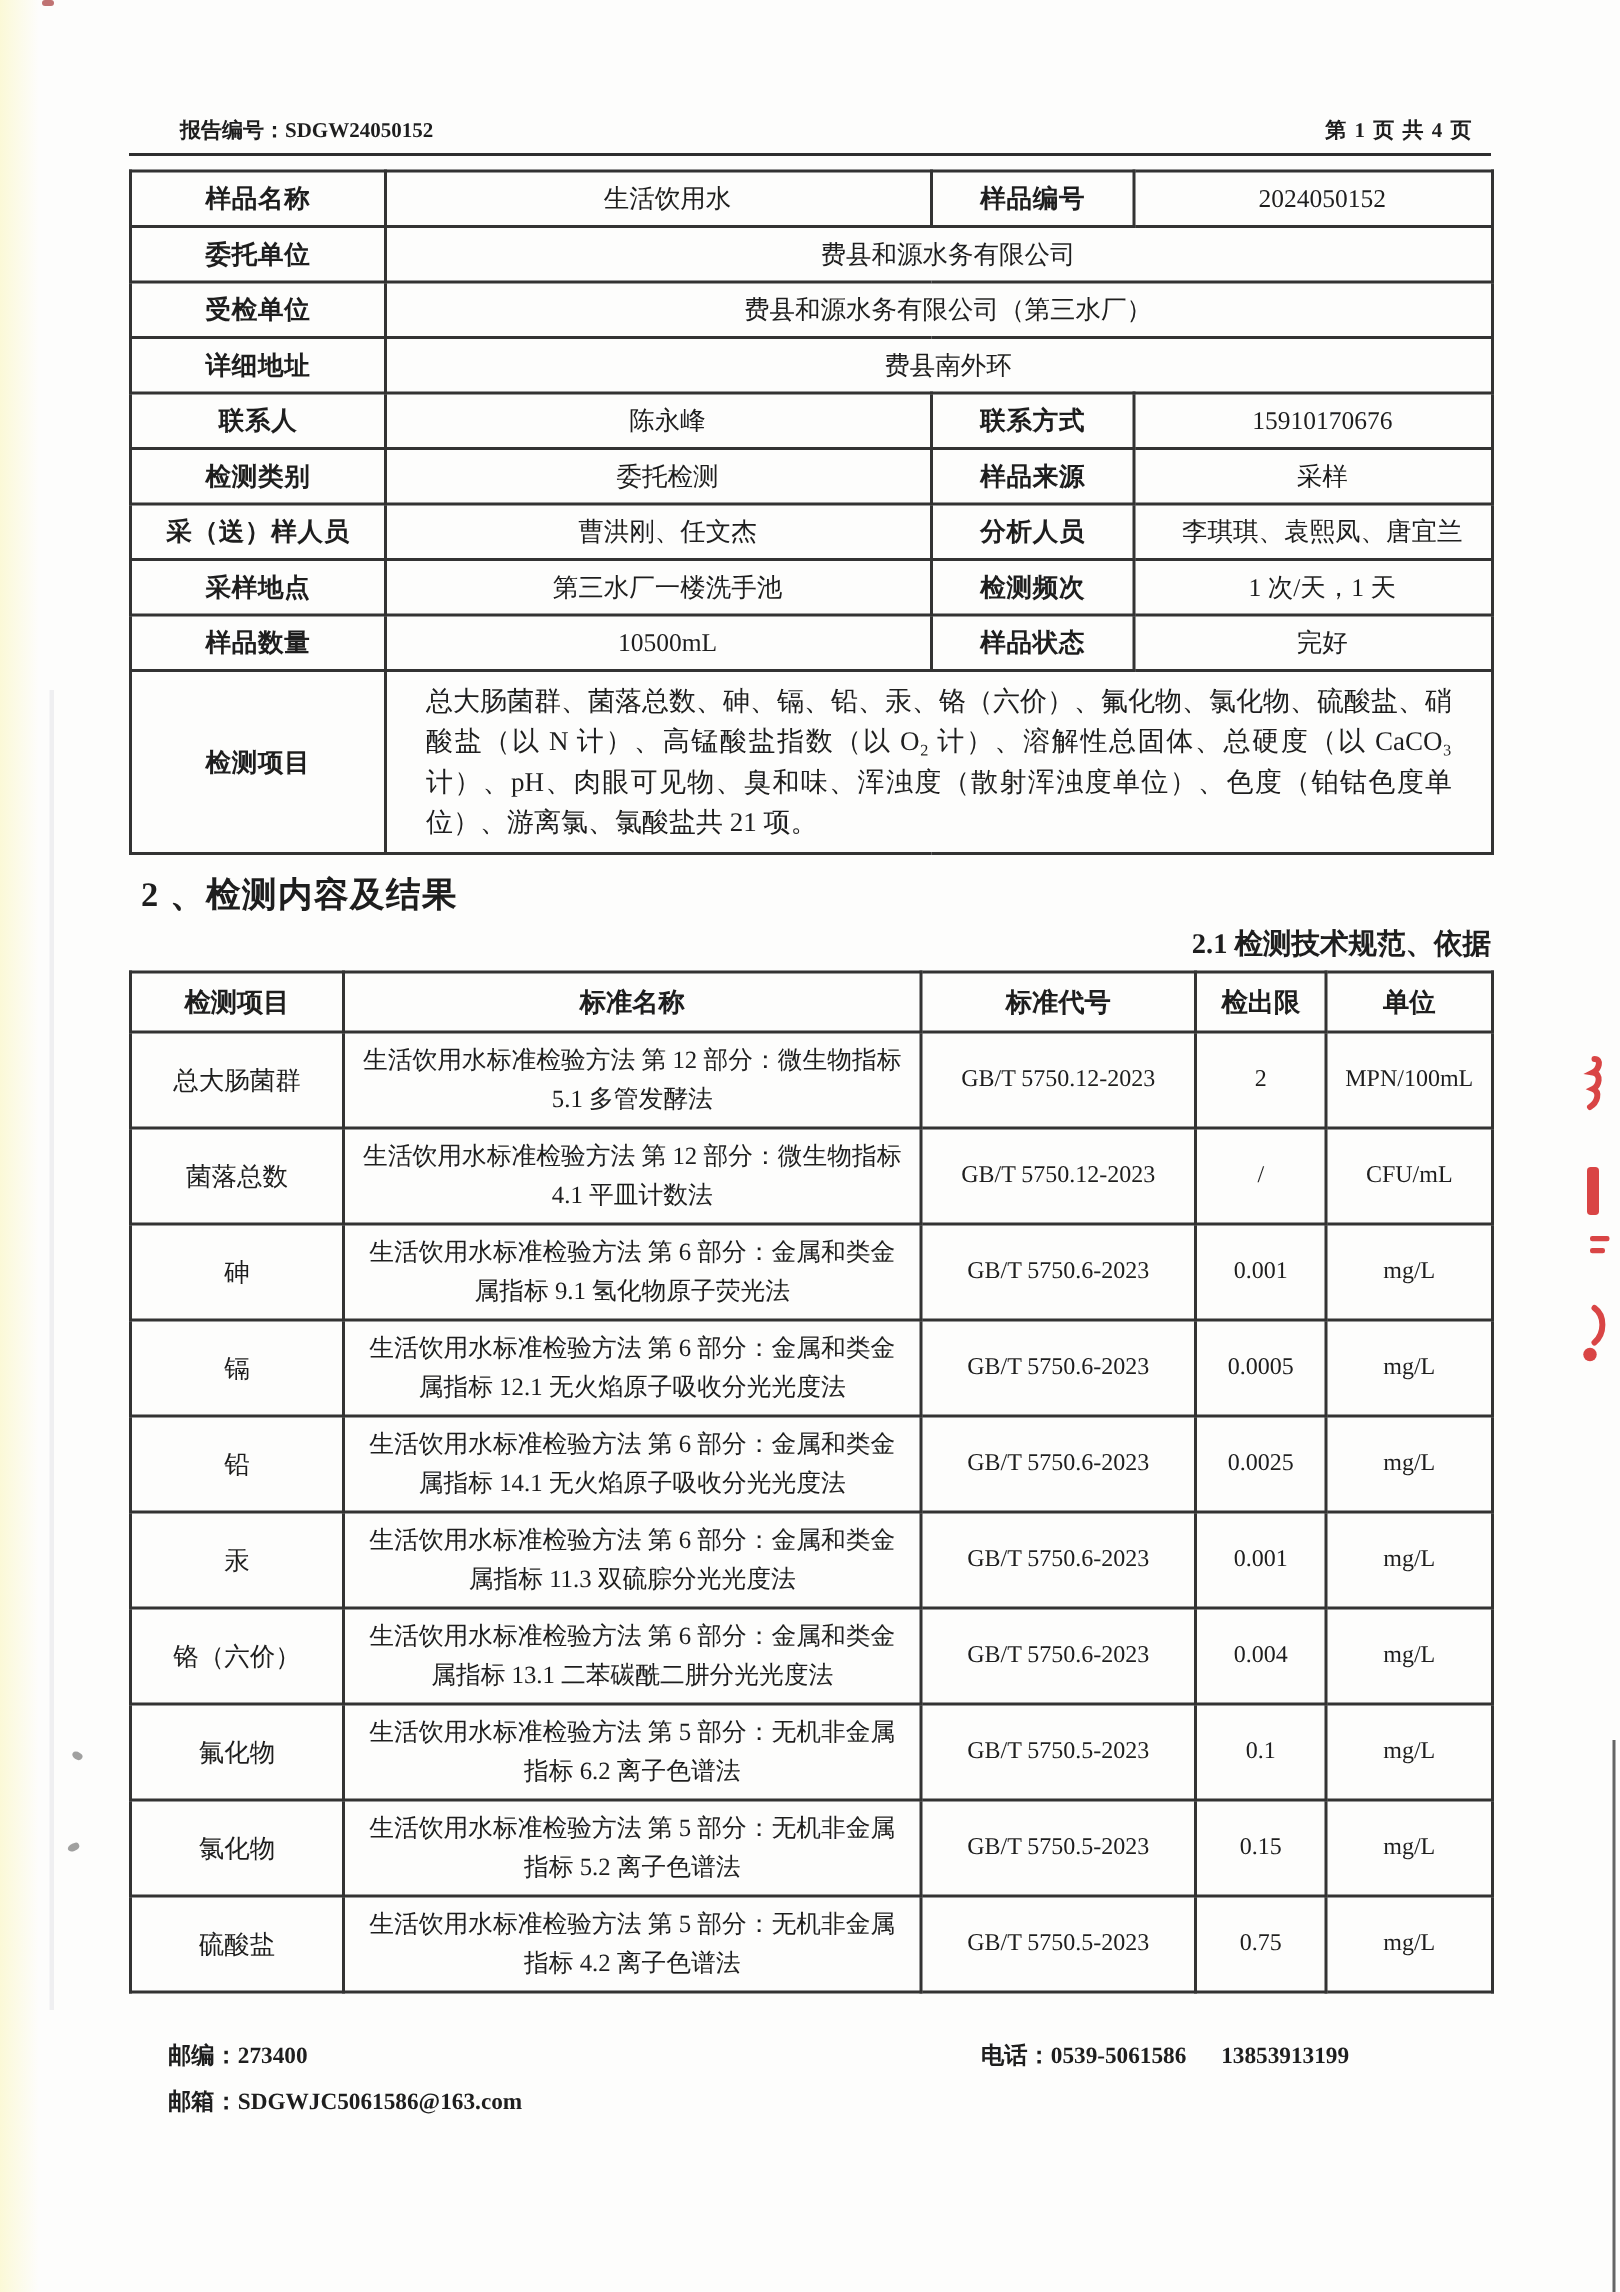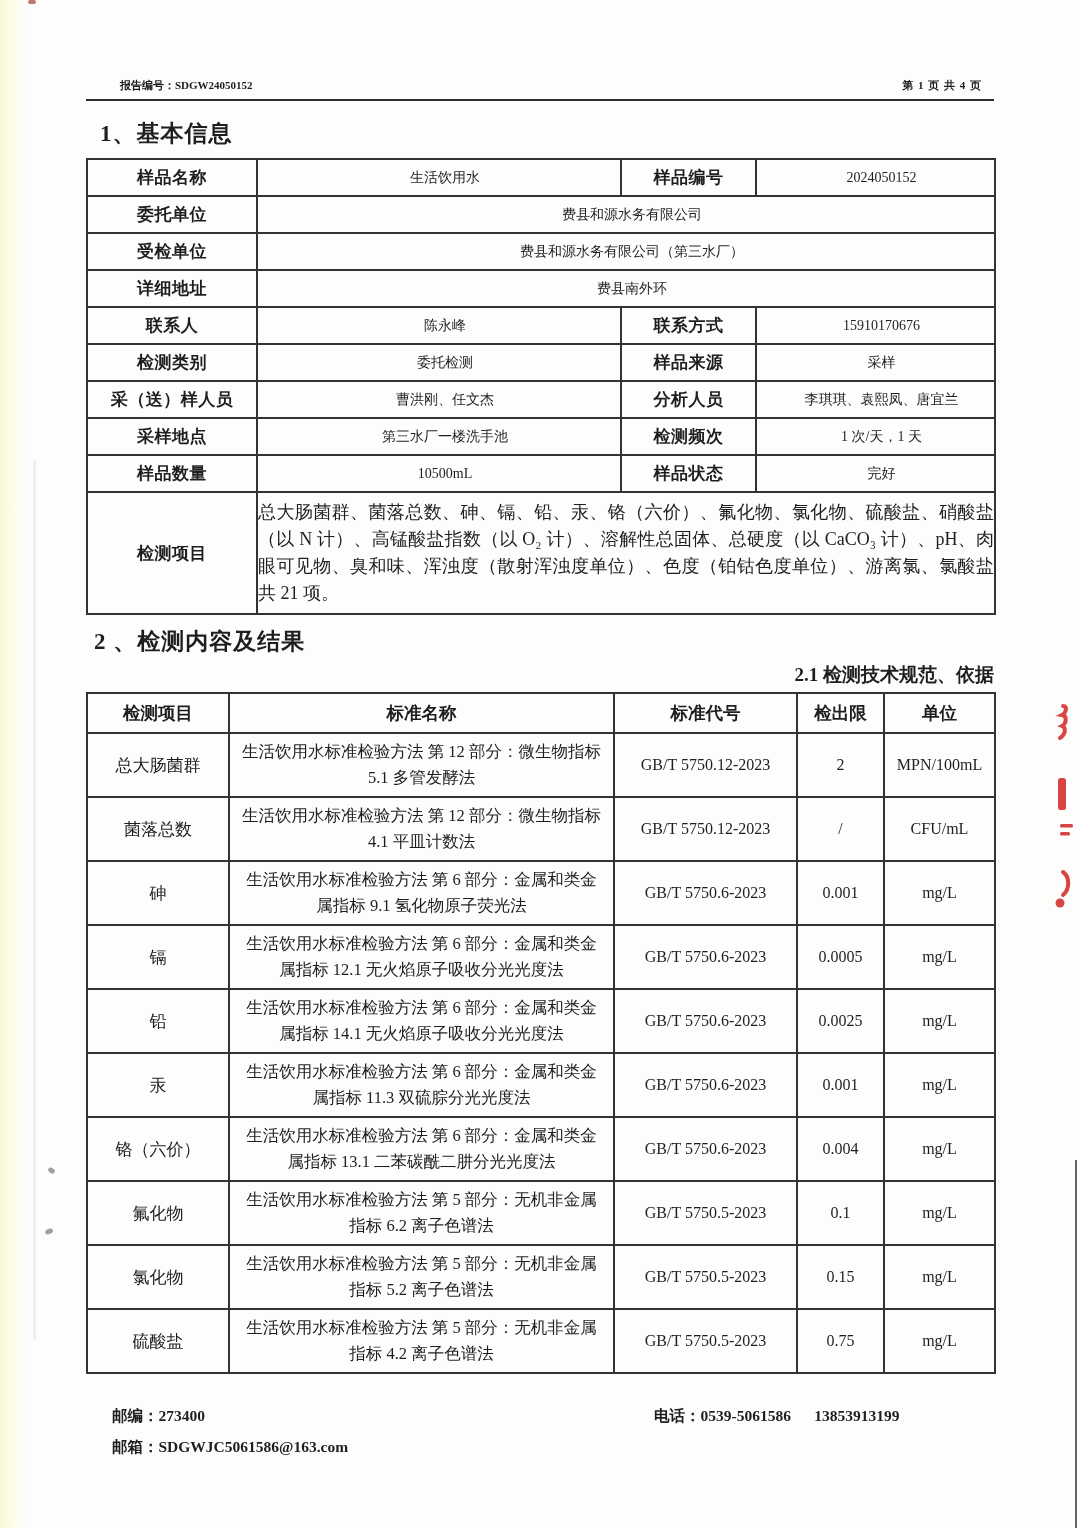--- a/index.html
+++ b/index.html
@@ -9,42 +9,42 @@
     font-family:"Liberation Serif","DejaVu Serif",serif;
     color:#1e1e1e;
     overflow:hidden;
   }
   .page{position:relative;width:1080px;height:1528px;background:#fdfdfc;}
   .content{margin:0 86px;}
 
   
   .page-header{
     display:flex;justify-content:space-between;align-items:flex-end;
-    padding-top:78px;font-size:11px;font-weight:600;
+    padding-top:78px;font-size:14px;font-weight:600;
   }
   .page-header .left{padding-left:34px;}
   .page-header .right{padding-right:12px;letter-spacing:1px;margin-left:48px;}
   .header-rule{border:none;border-top:2px solid #2e2e2e;margin:6px 0 0 0;}
 
   
   h1.sec{font-size:23px;font-weight:bold;margin:18px 0 0 14px;line-height:30px;letter-spacing:1px;}
   h2.sec{font-size:23px;font-weight:bold;margin:12px 0 0 8px;line-height:30px;letter-spacing:1px;}
   h3.sec{font-size:19px;font-weight:bold;margin:5px 0 0 8px;line-height:26px;text-align:right;}
 
   
   table{border-collapse:collapse;table-layout:fixed;width:908px;}
   td,th{border:2px solid #333;text-align:center;vertical-align:middle;
         padding:2px 8px;font-size:17px;overflow:hidden;}
   .t1{margin-top:9px;}
   .t1 tr{height:37px;}
   .t1 td.lbl{font-weight:bold;letter-spacing:0.5px;}
-  .t1 td.val{font-size:14px;padding-left:20px;}
+  .t1 td.val{font-size:17px;padding-left:20px;}
   .t1 tr.big{height:115px;}
   .t1 td.items{
-    text-align:justify;font-size:18px;line-height:27px;padding:6px 0;
+    text-align:justify;font-size:18px;line-height:27px;padding:6px 26px;
   }
   .t2{margin-top:4px;}
   .t2 tr.head{height:40px;}
   .t2 tr.head td{font-weight:bold;font-size:17.5px;}
   .t2 tr.r{height:64px;}
   .t2 td.std{font-size:16.5px;line-height:26px;padding:3px 10px;}
   .t2 td.code{font-size:16px;}
   .t2 td.lim{font-size:16px;}
   .t2 td.unit{font-size:16px;}
 
@@ -85,21 +85,20 @@
   <div class="fold-line"></div>
 
   <div class="content">
 
     <div class="page-header">
       <span class="left">报告编号：SDGW24050152</span>
       <span class="right">第 1 页 共 4 页</span>
     </div>
     <hr class="header-rule">
 
-    <h1 class="sec">1、基本信息</h1>
 
     <table class="t1">
       <colgroup>
           <col style="width:170px">
           <col style="width:364px">
           <col style="width:135px">
           <col style="width:239px">
         </colgroup>
       <tbody>
           <tr>

